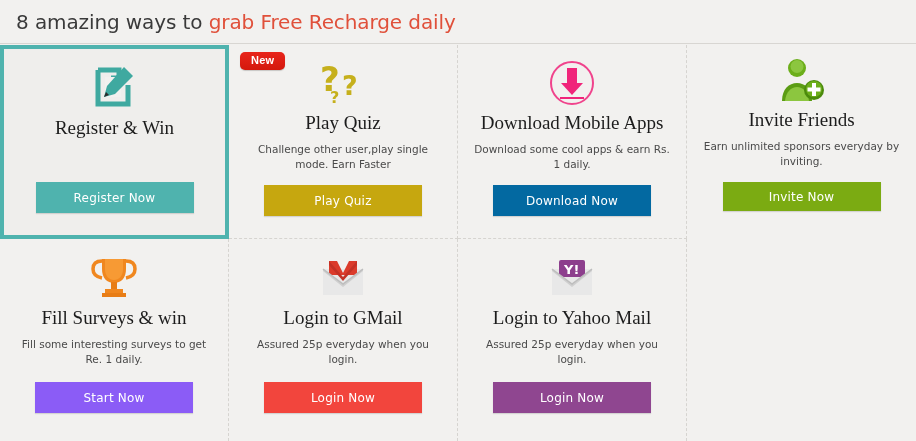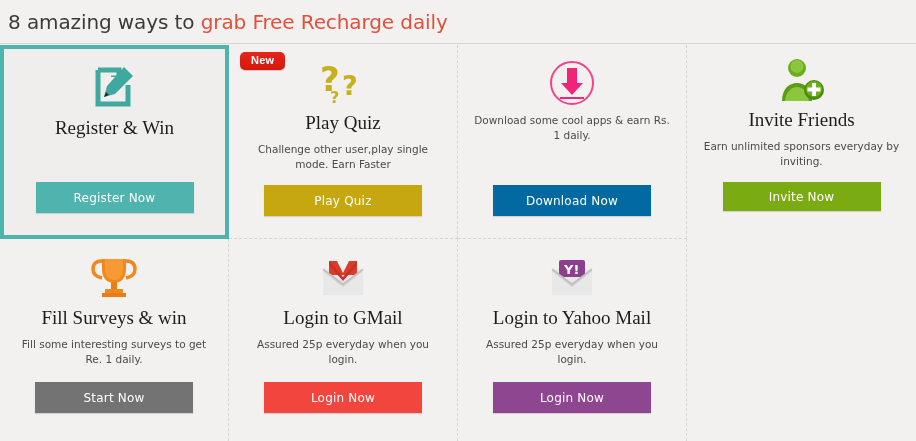--- a/index.html
+++ b/index.html
@@ -26,21 +26,21 @@
   
   .header {
     position: absolute;
     left: 0; top: 0;
     width: 916px;
     height: 44px;
     background: #f2f1ef;
     border-bottom: 1px solid #d8d6d2;
     display: flex;
     align-items: center;
-    padding-left: 8px;
+    padding-left: 16px;
   }
   .header-title {
     font-family: "DejaVu Sans", sans-serif;
     font-size: 20px;
     font-weight: 400;
     letter-spacing: -0.1px;
     color: #3a3a3a;
     white-space: nowrap;
   }
   .header-title .accent { color: #e0503a; }
@@ -185,20 +185,21 @@
       <div class="card">
 
     <div class="icon-wrap">
           <svg width="48" height="48" viewBox="0 0 48 48">
         <circle cx="24" cy="24" r="21" fill="none" stroke="#f0257a" stroke-width="2" opacity="0.85"></circle>
         <rect x="19" y="9" width="10" height="16" fill="#f0257a"></rect>
         <path d="M13 24 h22 l-11 12z" fill="#f0257a"></path>
         <rect x="12" y="38" width="24" height="2" fill="#f0257a"></rect>
       </svg>
         </div>
+    <div class="card-title">Download Mobile Apps</div>
     <div class="card-desc">Download some cool apps &amp; earn Rs. 1 daily.</div>
     <button class="card-btn" style="background:#0369a1">Download Now</button>
   </div>
       <div class="card row2">
 
     <div class="icon-wrap">
           <svg width="48" height="48" viewBox="0 0 48 48">
         <circle cx="19" cy="11" r="9" fill="#6cae1a"></circle>
         <circle cx="19" cy="9.5" r="6.5" fill="#8cc63f"></circle>
         <path d="M4 44 c0-12 7-18 15-18 s15 6 15 18z" fill="#5b9c13"></path>
@@ -221,21 +222,21 @@
         <path d="M15 6 h18 v10 c0 7 -4 11 -9 11 s-9 -4 -9 -11z" fill="#f79a34"></path>
         <path d="M12 8 c-7 0 -9 4 -9 8 c0 5 4 8 9 9" fill="none" stroke="#f0871f" stroke-width="3.5"></path>
         <path d="M36 8 c7 0 9 4 9 8 c0 5 -4 8 -9 9" fill="none" stroke="#f0871f" stroke-width="3.5"></path>
         <rect x="21" y="29" width="6" height="8" fill="#e87d16"></rect>
         <rect x="15" y="36" width="18" height="5" fill="#f0871f"></rect>
         <rect x="12" y="40" width="24" height="4" fill="#e87d16"></rect>
       </svg>
         </div>
     <div class="card-title">Fill Surveys &amp; win</div>
     <div class="card-desc">Fill some interesting surveys to get Re. 1 daily.</div>
-    <button class="card-btn" style="background:#737373">Start Now</button>
+    <button class="card-btn" style="background:#8b5cf6">Start Now</button>
   </div>
       <div class="card row2">
 
     <div class="icon-wrap">
           <svg width="48" height="44" viewBox="0 0 48 44">
         <rect x="4" y="14" width="40" height="26" fill="#e8e8e8"></rect>
         <path d="M10 6 h8 l6 12 6 -12 h8 v14 h-28z" fill="#db3b2b"></path>
         <path d="M10 6 l14 16 14 -16 v4 l-14 16 -14 -16z" fill="#c33226"></path>
         <path d="M4 14 l20 15 20 -15 v2 l-20 16 -20 -16z" fill="#cfcfcf"></path>
         <path d="M4 14 l20 15 20 -15" fill="none" stroke="#bdbdbd" stroke-width="1.5"></path>

